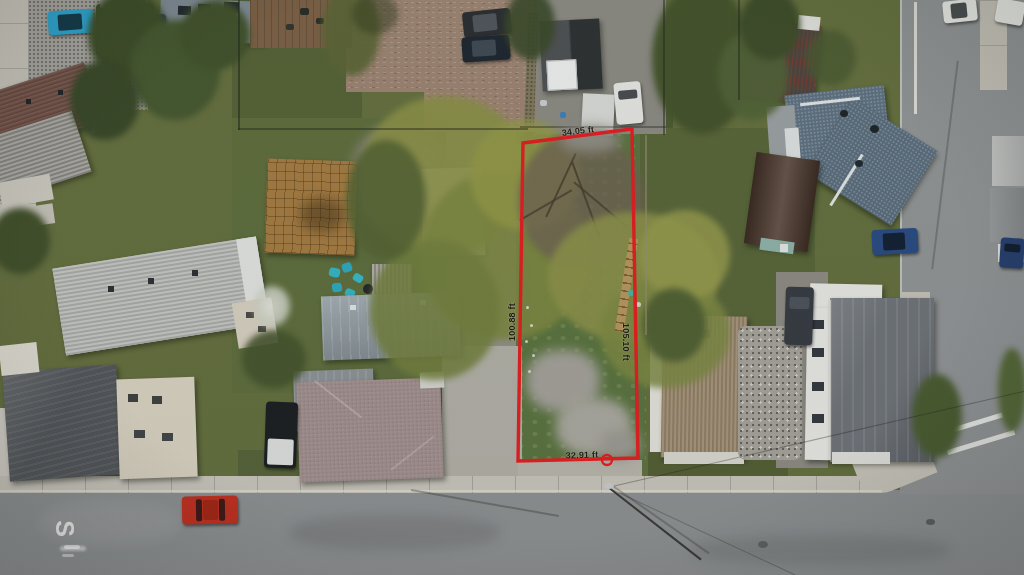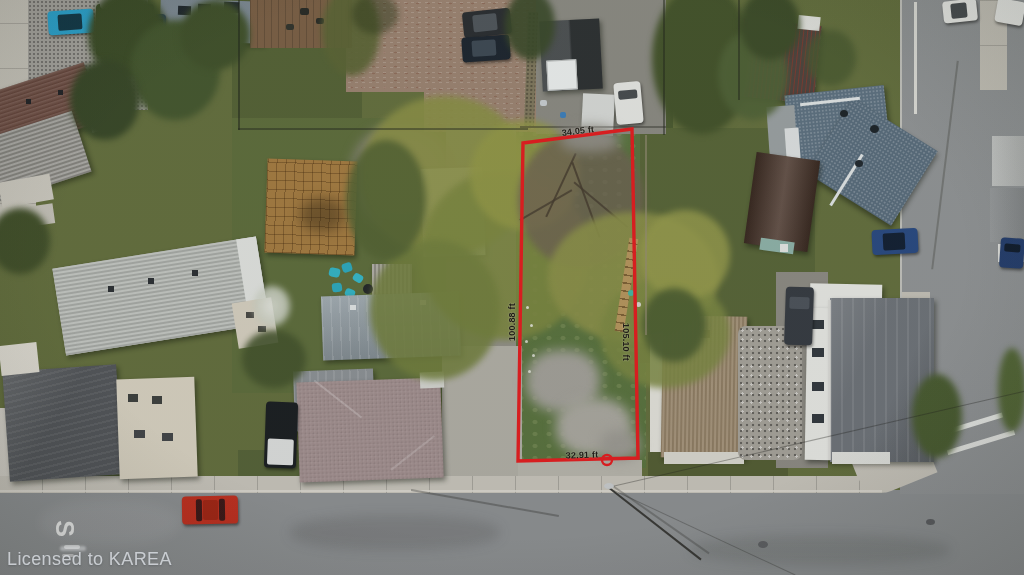--- a/index.html
+++ b/index.html
@@ -278,15 +278,14 @@
     <polygon points="523,143 632,129 638,458 518,461" fill="none" stroke-width="3.4" stroke-linejoin="miter" stroke="#d71e20"></polygon>
     <circle cx="607" cy="460" r="5" fill="none" stroke-width="2.4" stroke="#d71e20"></circle>
   </svg>
 
   <span class="lbl" style="left:552px;top:126px;width:52px;transform:rotate(-7deg);">34.05 ft</span>
   <span class="lbl" style="left:486px;top:317px;width:52px;transform:rotate(-90deg);">100.88 ft</span>
   <span class="lbl" style="left:600px;top:337px;width:52px;transform:rotate(90deg);">105.10 ft</span>
   <span class="lbl" style="left:556px;top:450px;width:52px;transform:rotate(-2deg);">32.91 ft</span>
 
   <div class="A" style="left:60px;top:546px;width:26px;height:5px;background:rgba(235,238,240,.4);border-radius:3px;filter:blur(1px);"></div>
-  <span class="wm">Licensed to KAREA</span>
 
 </div>
 
 </body></html>

